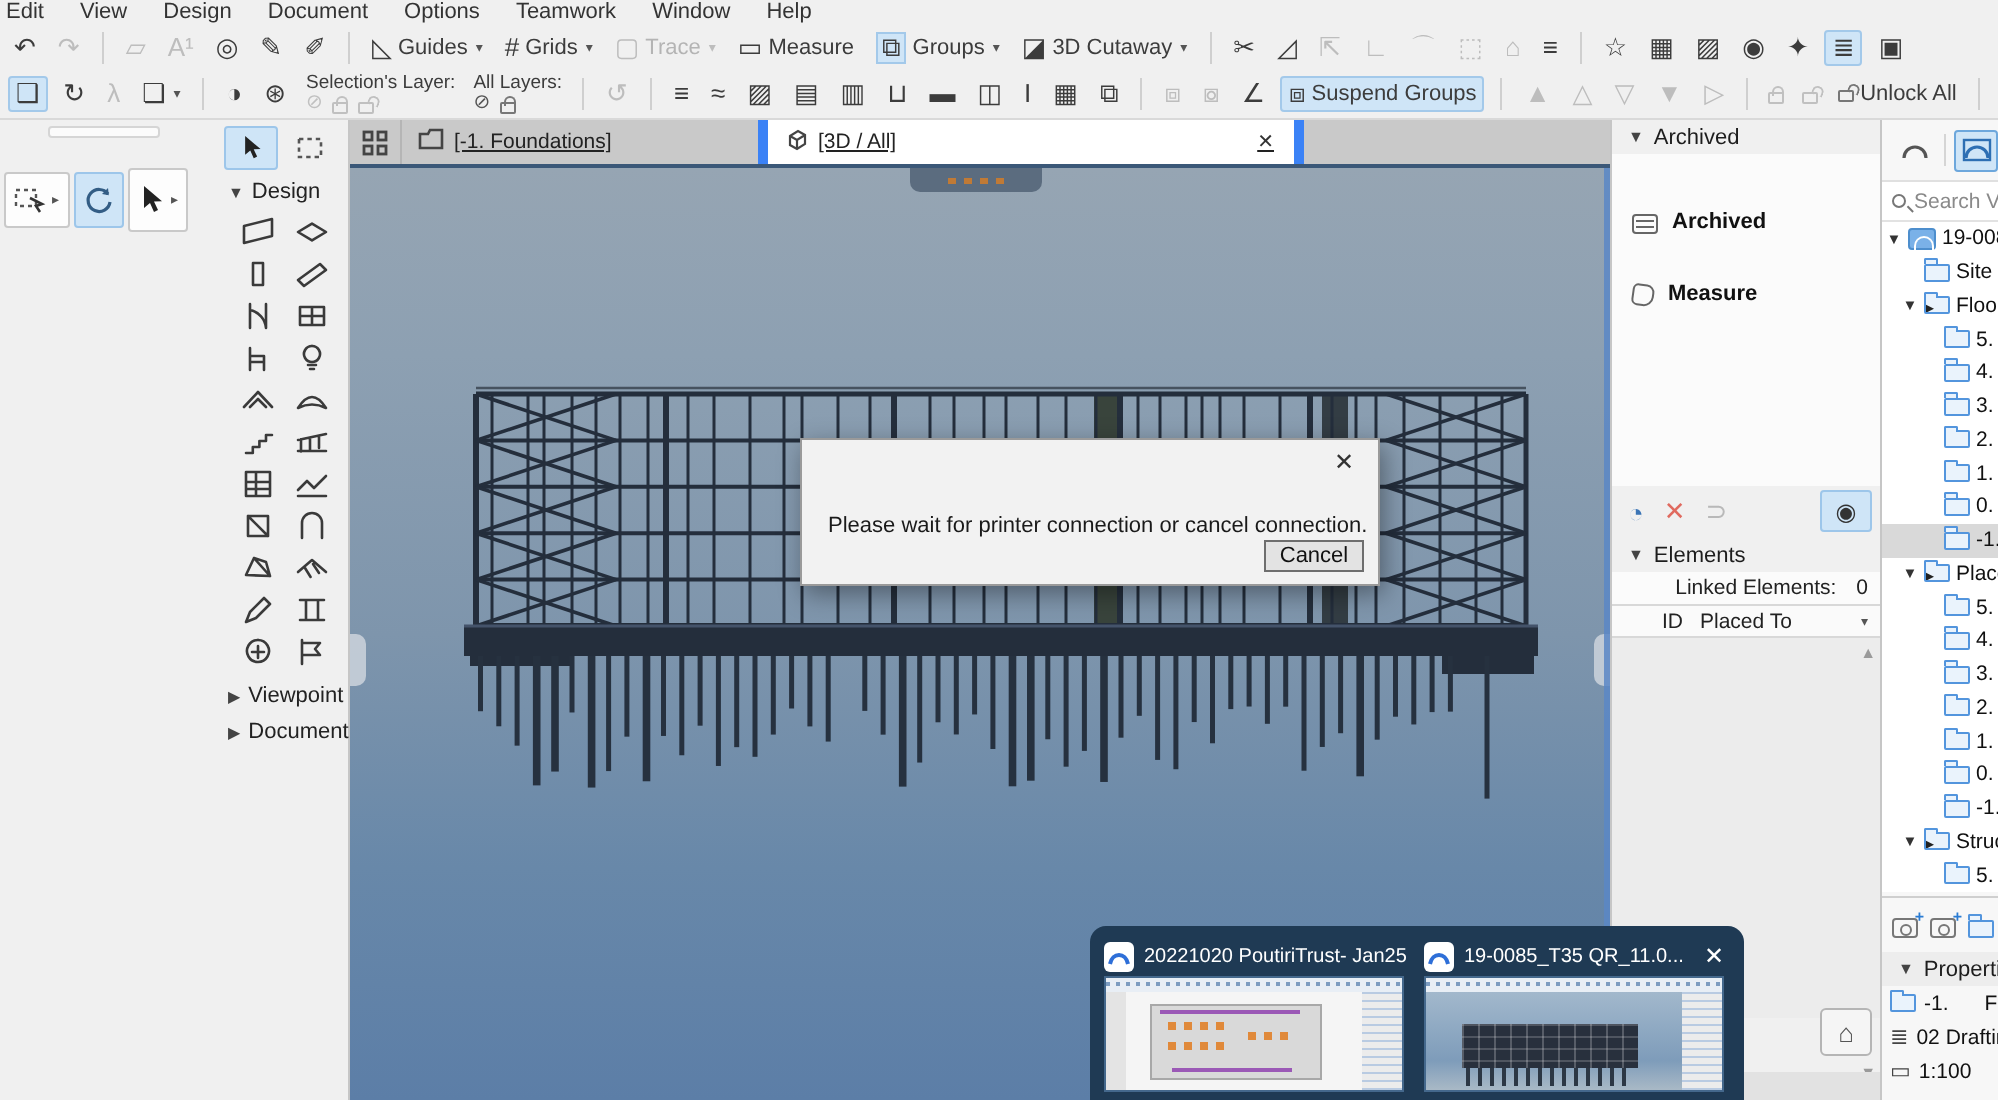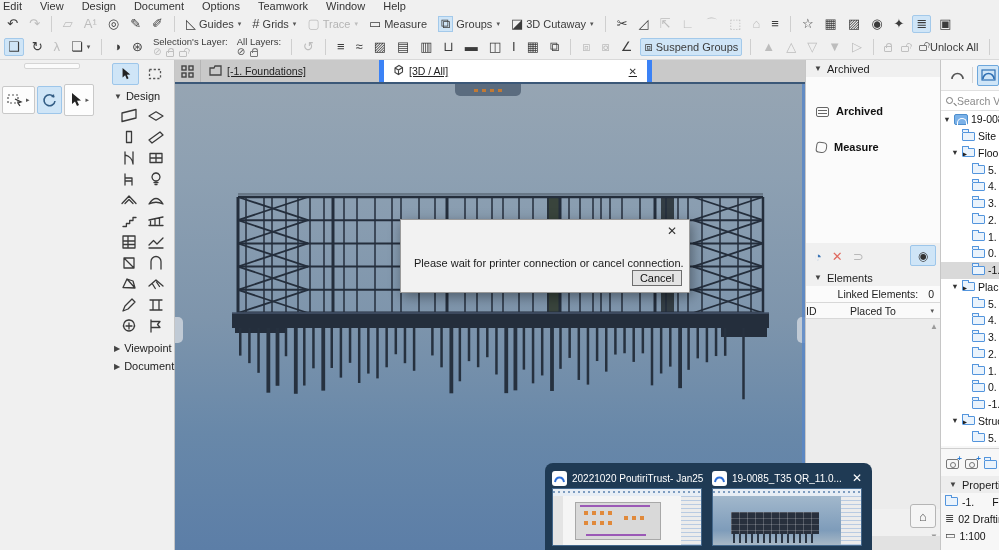--- a/index.html
+++ b/index.html
@@ -86,21 +86,21 @@
   #changes-body { height:166px; background:#fbfbfb; padding:4px 0 0 10px; }
   .chg-row { display:flex; align-items:flex-end; gap:7px; height:17px; font-weight:bold; font-size:11px; color:#111;margin-top:19px; }
   .icon-archive { width:13px; height:10px; border:1.3px solid #666; border-radius:2px; position:relative; }
   .icon-archive::before { content:""; position:absolute; left:1px; right:1px; top:2px; height:1.2px; background:#666; box-shadow:0 3px 0 #666; }
   .icon-blob { width:11px; height:11px; border:1.4px solid #666; border-radius:3px 4px 5px 3px; transform:rotate(8deg); }
   #changes-tools { height:26px; display:flex; align-items:center; gap:10px; padding-left:8px; background:#f0f0f0; position:relative; }
   #changes-tools .g { font-size:13px; }
   #btn-eye-stack { position:absolute; right:4px; top:2px; width:26px; height:21px; background:#cfe5f7; border:1px solid #9dc6ea; border-radius:2px; display:flex; align-items:center; justify-content:center; font-size:12px; color:#333; }
   #linked-row { height:16px; display:flex; align-items:center; justify-content:flex-end; gap:10px; background:#fbfbfb; padding-right:6px; font-size:10.5px; color:#222; }
   #el-cols { height:17px; display:flex; align-items:center; background:#fafafa; border-top:1px solid #d8d8d8; border-bottom:1px solid #d8d8d8; font-size:10.5px; color:#222; }
-  #el-cols .c1 { width:44px; }
+  #el-cols .c1 { width:44px; padding-left:25px; }
   #el-cols .dd { margin-left:auto; margin-right:6px; }
   #el-list { height:190px; background:#ececec; position:relative; }
   #el-list .sb-up { position:absolute; right:2px; top:3px; font-size:8px; color:#9a9a9a; }
   #el-list .sb-dn { position:absolute; right:2px; bottom:-32px; font-size:8px; color:#9a9a9a; }
   #btn-axon { position:absolute; right:4px; bottom:22px; width:26px; height:24px; border:1px solid #b5b5b5; border-radius:3px; background:#f5f5f5; display:flex; align-items:center; justify-content:center; font-size:13px; color:#555; }
   #panelA-footer { position:absolute; left:0; bottom:0; width:100%; height:14px; background:#e2e2e2; }
 
   
   #panelB { left:940px; top:60px; width:59px; height:490px; background:#f7f7f7; border-left:1px solid #c6c6c6; overflow:hidden; }
   #navtools { height:31px; display:flex; align-items:center; gap:4px; padding-left:5px; border-bottom:1px solid #e0e0e0; }

